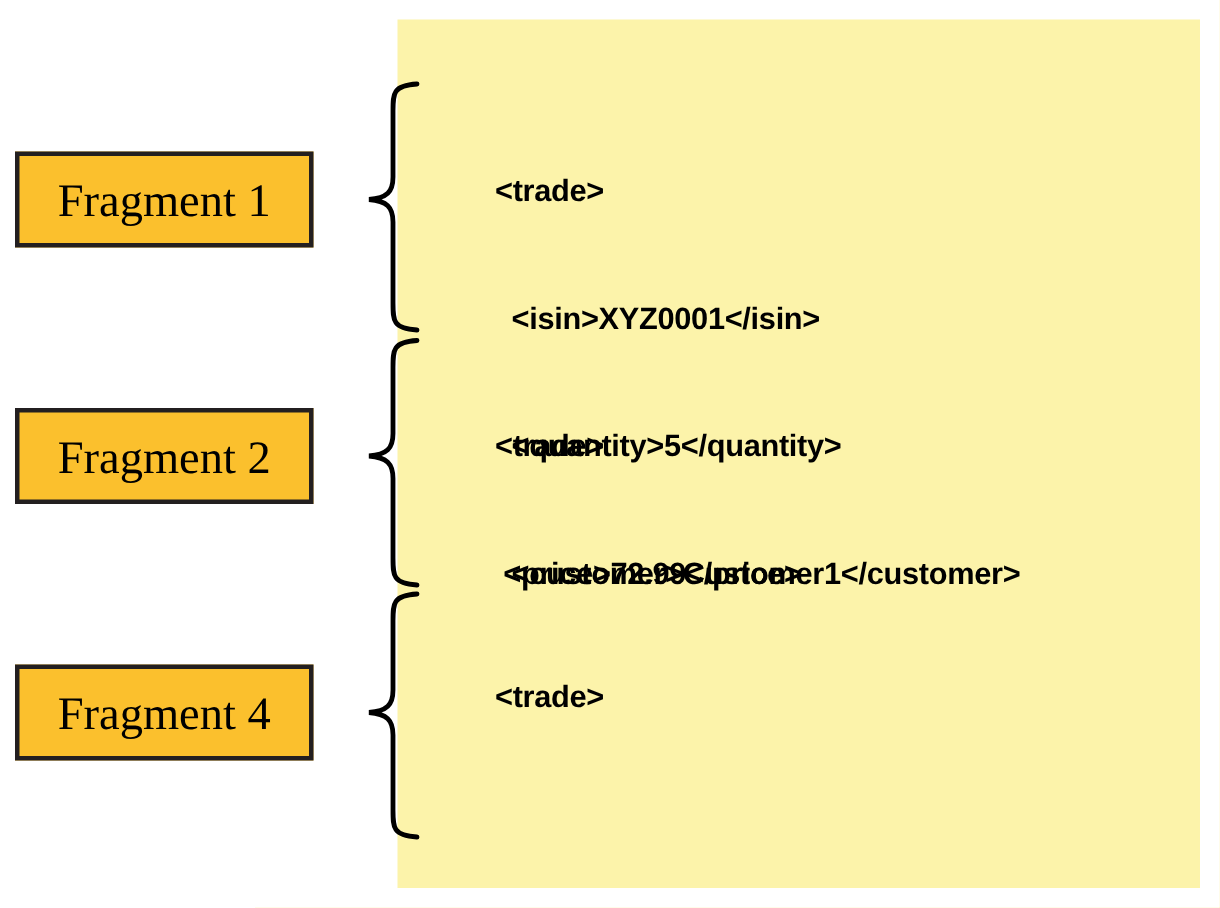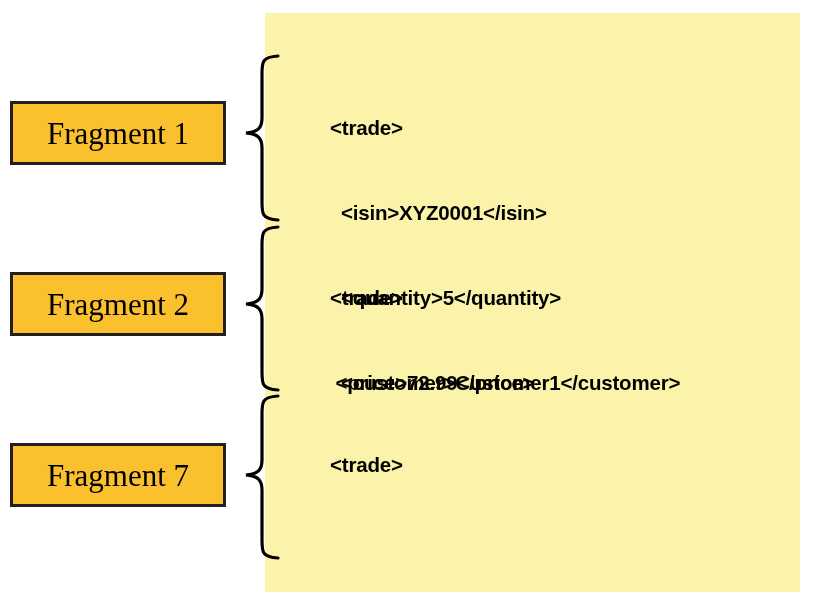--- a/index.html
+++ b/index.html
@@ -30,21 +30,21 @@
     top: 13px;
     width: 535px;
     height: 579px;
     background: #FCF3AA;
   }
 
   
   .fragment-box {
     position: absolute;
     left: 10px;
-    width: 216px;
+    width: 199px;
     height: 64px;
     background: #FBC02D;
     border: 3px solid #231F20;
     box-sizing: border-box;
     display: flex;
     align-items: center;
     justify-content: center;
   }
   .fragment-box .label {
     font-family: "Liberation Serif", serif;
@@ -95,21 +95,21 @@
 
   <div class="xml-panel"></div>
 
   <div class="fragment-box" id="frag-box-0">
     <span class="label">Fragment 1</span>
   </div>
   <div class="fragment-box" id="frag-box-1">
     <span class="label">Fragment 2</span>
   </div>
   <div class="fragment-box" id="frag-box-2">
-    <span class="label">Fragment 7</span>
+    <span class="label">Fragment 4</span>
   </div>
 
   <svg id="braces" viewBox="0 0 813 605">
     <g fill="none" stroke="#000000" stroke-width="3.2" stroke-linecap="round">
 
       <path d="M 278,56
                C 262,57 262,62 262,74
                L 262,118
                C 262,128 258,132 246,133
                C 258,134 262,138 262,148

